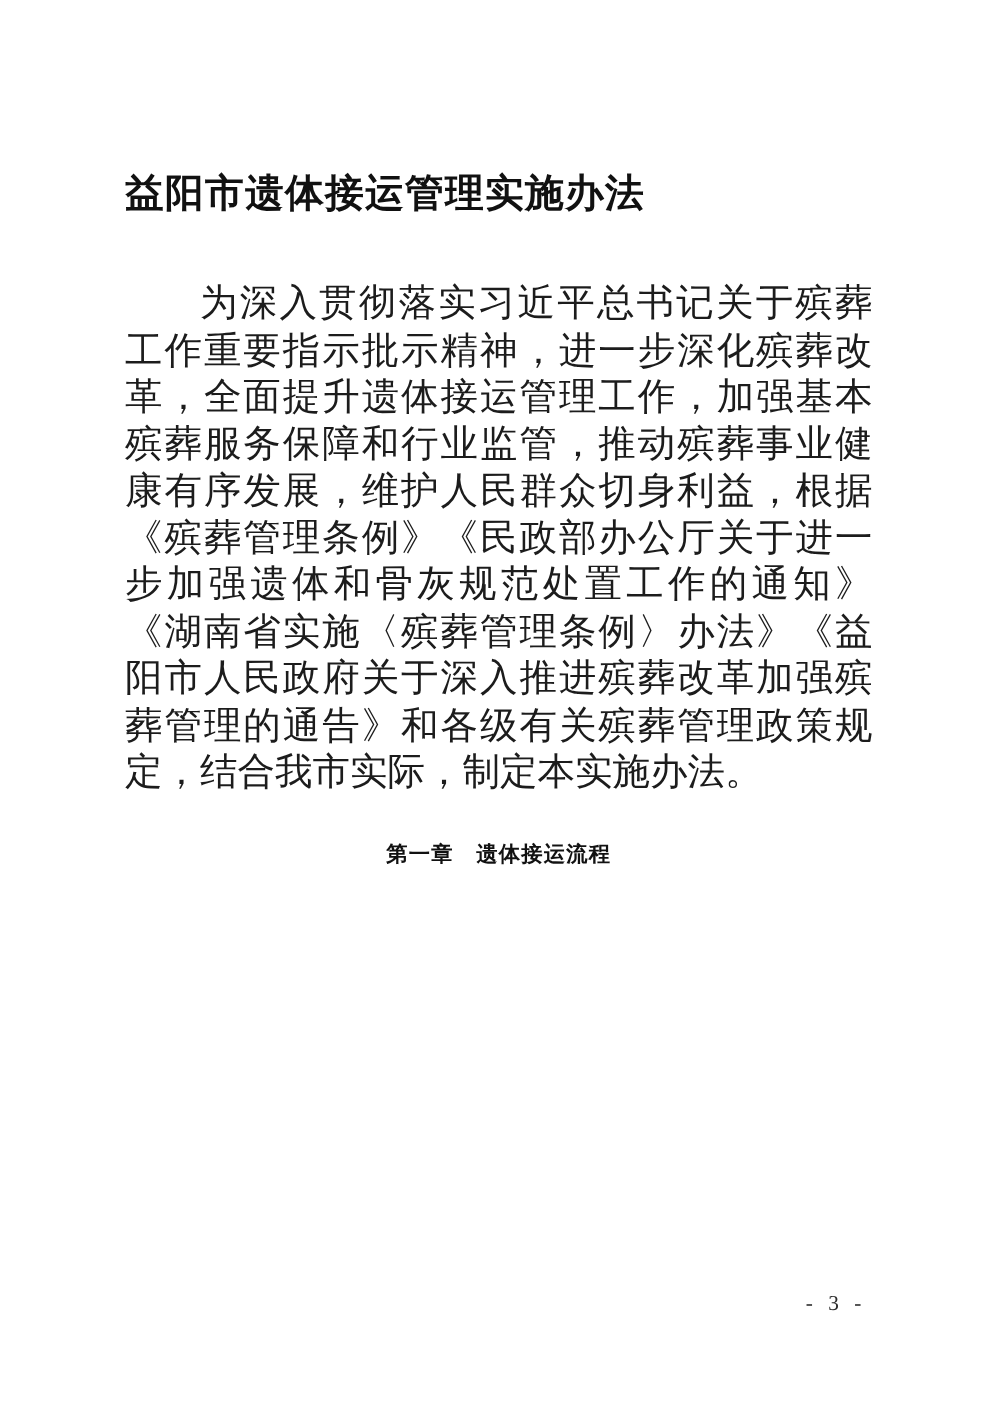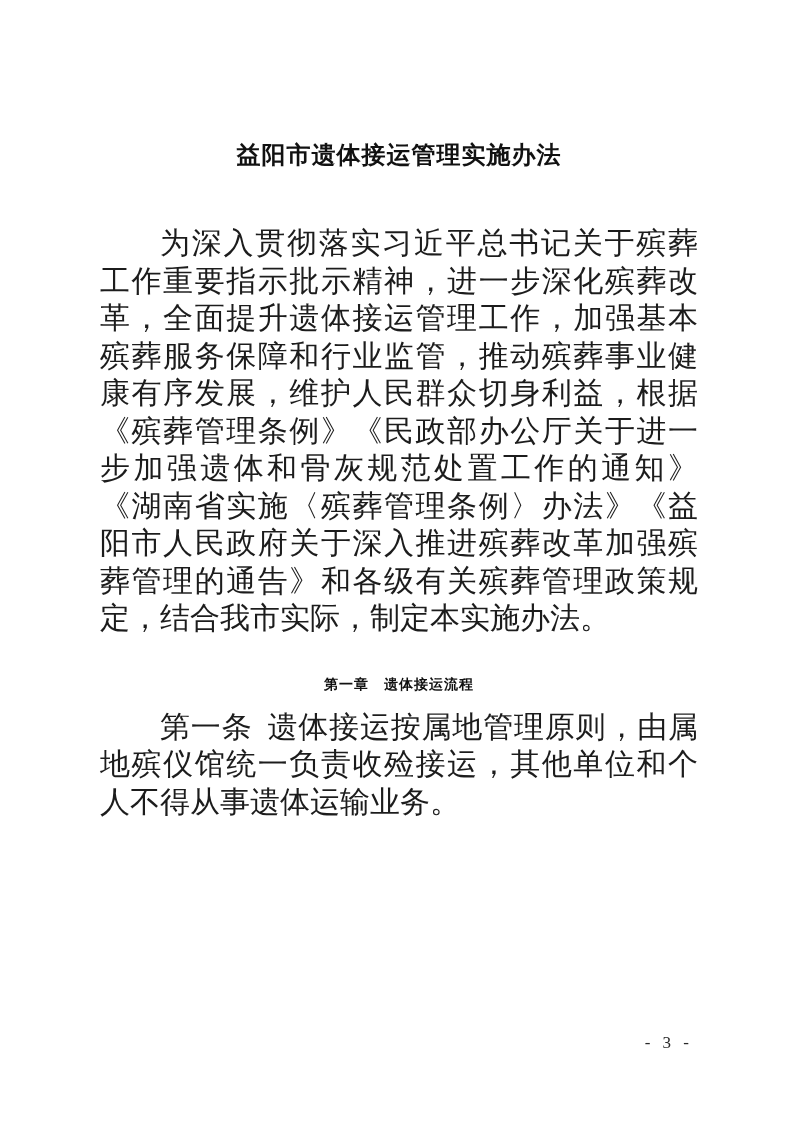--- a/index.html
+++ b/index.html
@@ -18,22 +18,22 @@
     color: #1c1c1c;
   }
 
   .content {
     margin-left: 100px;
     margin-right: 95px; 
   }
 
   .doc-title {
     padding-top: 134px;
-    text-align: center;
-    font-size: 24px;
+    text-align: left;
+    font-size: 31px;
     line-height: 42px;
     font-weight: bold;
     font-family: "Liberation Serif", serif;
     letter-spacing: 1px;
     color: #111111;
   }
 
   .body-text {
     font-size: 30px;
     line-height: 37.5px;
@@ -44,21 +44,21 @@
 
   .intro-paragraph {
     margin-top: 48px;
     text-indent: 2em;
   }
 
   .chapter-heading {
     margin-top: 28px;
     text-align: center;
     font-family: "Liberation Sans", sans-serif;
-    font-size: 14px;
+    font-size: 17px;
     line-height: 38px;
     font-weight: bold;
     color: #111111;
     letter-spacing: 1px;
   }
 
   .articles {
     margin-top: 5px;
   }
 
@@ -88,21 +88,20 @@
   <div class="content">
 
     <h1 class="doc-title">益阳市遗体接运管理实施办法</h1>
 
     <p class="body-text intro-paragraph">为深入贯彻落实习近平总书记关于殡葬工作重要指示批示精神，进一步深化殡葬改革，全面提升遗体接运管理工作，加强基本殡葬服务保障和行业监管，推动殡葬事业健康有序发展，维护人民群众切身利益，根据《殡葬管理条例》《民政部办公厅关于进一步加强遗体和骨灰规范处置工作的通知》《湖南省实施〈殡葬管理条例〉办法》《益阳市人民政府关于深入推进殡葬改革加强殡葬管理的通告》和各级有关殡葬管理政策规定，结合我市实际，制定本实施办法。</p>
 
     <h2 class="chapter-heading">第一章　遗体接运流程</h2>
 
     <div class="articles">
 
-      <p class="body-text article-paragraph"><span class="article-label">第一条</span><span>遗体接运按属地管理原则，由属地殡仪馆统一负责收殓接运，其他单位和个人不得从事遗体运输业务。</span></p>
 
 
 
     </div>
   </div>
 
   <div class="page-number">- 3 -</div>
 </div>
 
 </body></html>

